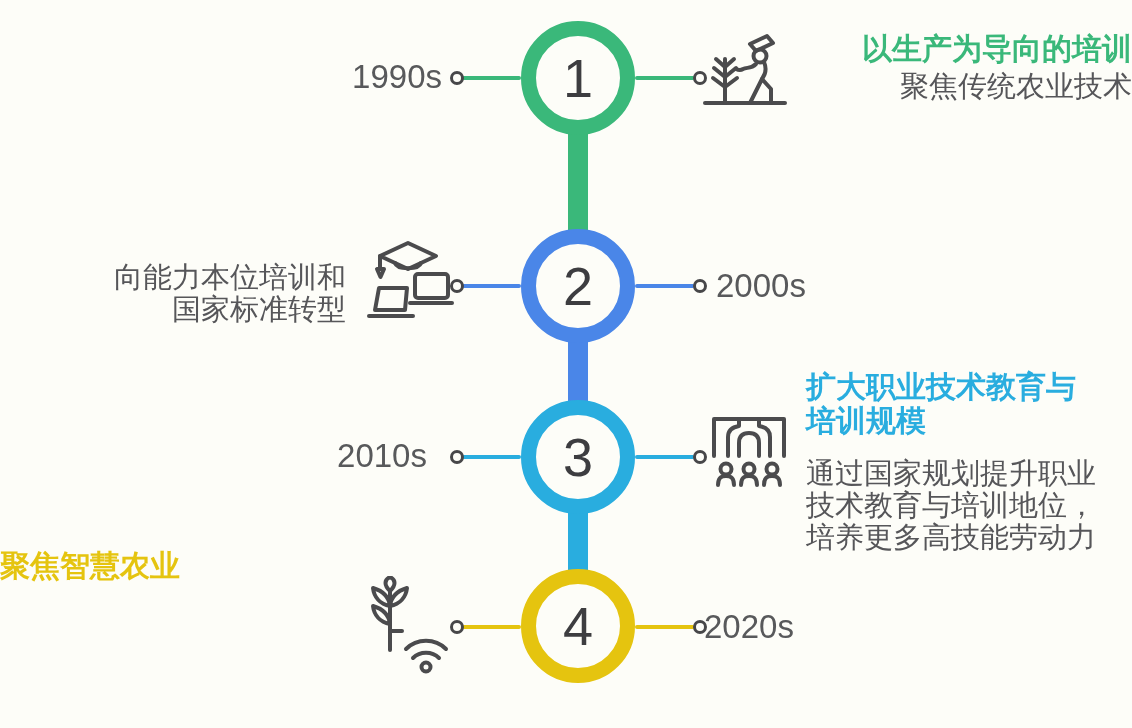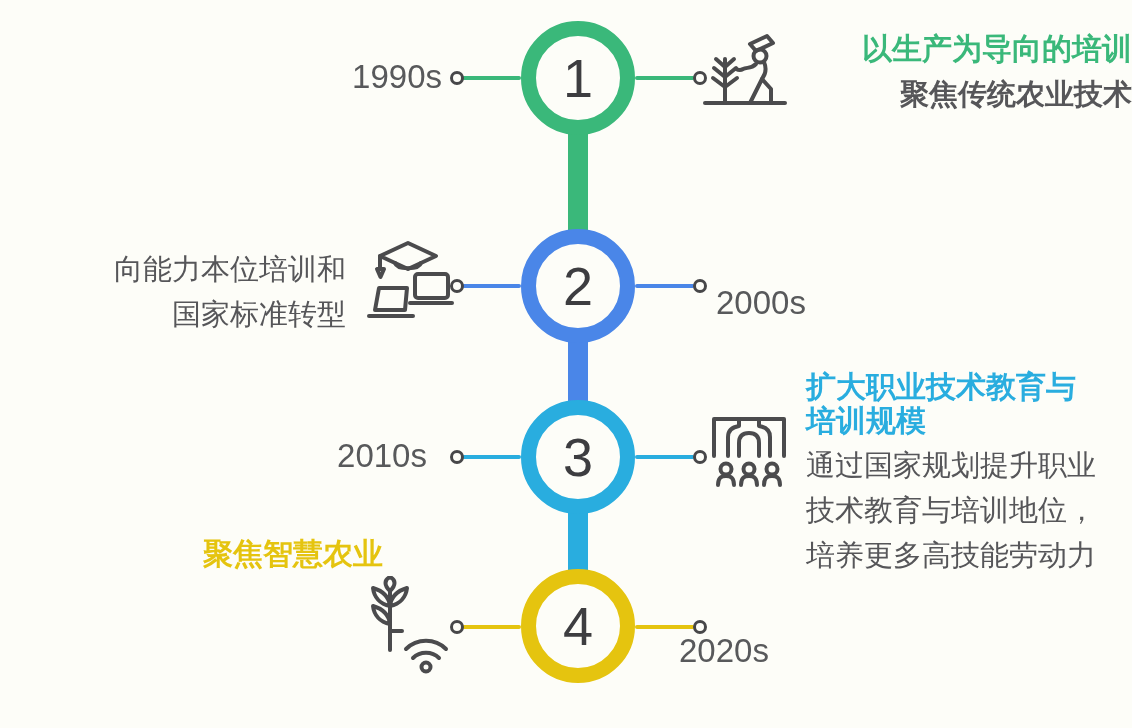--- a/index.html
+++ b/index.html
@@ -72,42 +72,42 @@
   .dot.r4 { top: 619.5px; }
   
   .era {
     position: absolute;
     font-size: 33px; color: #58595b;
     line-height: 30px;
   }
   .era.left  { left: 322px; width: 120px; text-align: right; }
   .era.right { text-align: left; }
   .era.e1 { top: 62px; }
-  .era.e2 { left: 716px; top: 288px; }
+  .era.e2 { left: 716px; top: 271px; }
   .era.e3 { top: 441px; text-align: center; }
-  .era.e4 { left: 679px; top: 612px; margin-top: 24px; }
+  .era.e4 { left: 704px; top: 612px; }
   
   .block { position: absolute; }
   .block .title {
     font-size: 30px; font-weight: 700;
     color: var(--accent);
     line-height: 34px;
     white-space: pre-line;
   }
   .block .desc {
     font-size: 29px; color: #565659;
-    line-height: 45px;
-    margin-top: 5px;
+    line-height: 32px;
+    margin-top: 19px;
     white-space: pre-line;
   }
   .block.b1 { left: 806px; top: 32px;  width: 326px; text-align: right; }
-  .block.b1 .desc { line-height: 40px; margin-top: 8px; font-weight: bold; }
+  .block.b1 .desc { line-height: 40px; margin-top: 0; }
   .block.b2 { left: 4px;   top: 242px; width: 342px; text-align: right; }
   .block.b3 { left: 806px; top: 370px; width: 332px; text-align: left; }
-  .block.b4 { left: 0px;   top: 537px; width: 347px; text-align: right; padding-left: 36px; }
+  .block.b4 { left: 0px;   top: 549px; width: 347px; text-align: left; }
   
   .icon { position: absolute; z-index: 2; }
   .icon svg { display: block; }
   .icon path, .icon circle, .icon rect {
     fill: none;
     stroke: #4b4b4d;
     stroke-width: 4;
     stroke-linecap: round;
     stroke-linejoin: round;
   }

